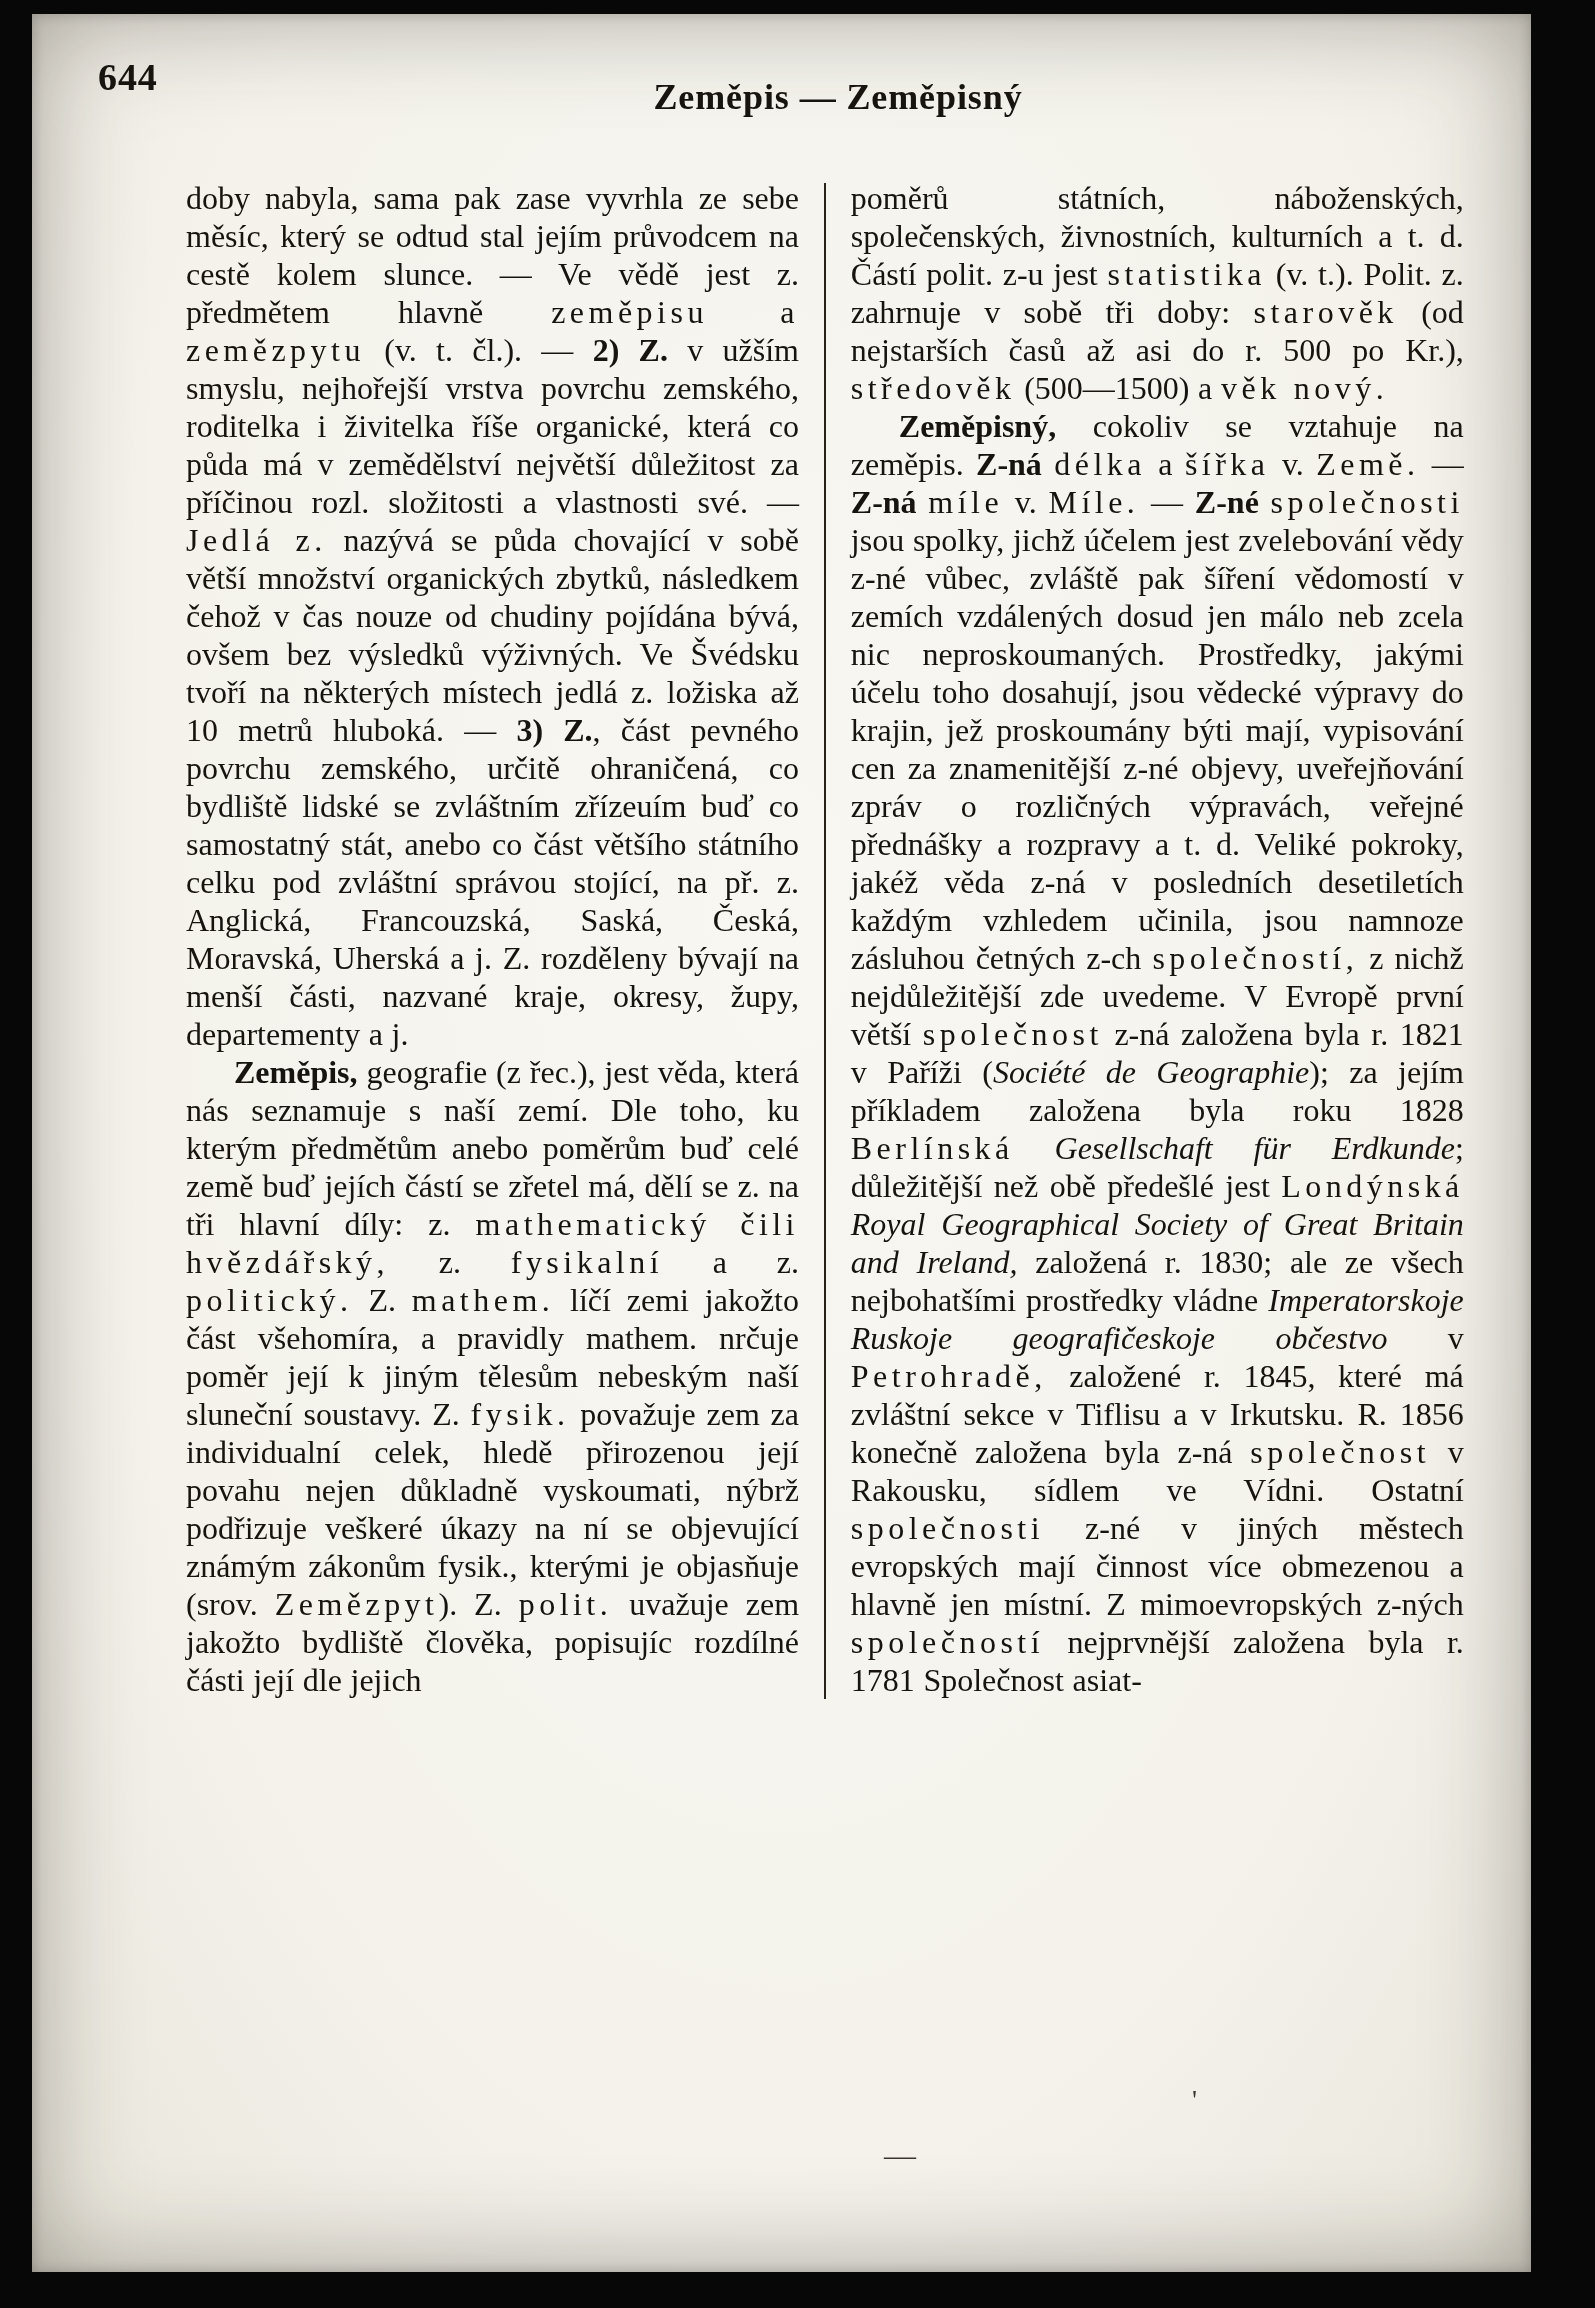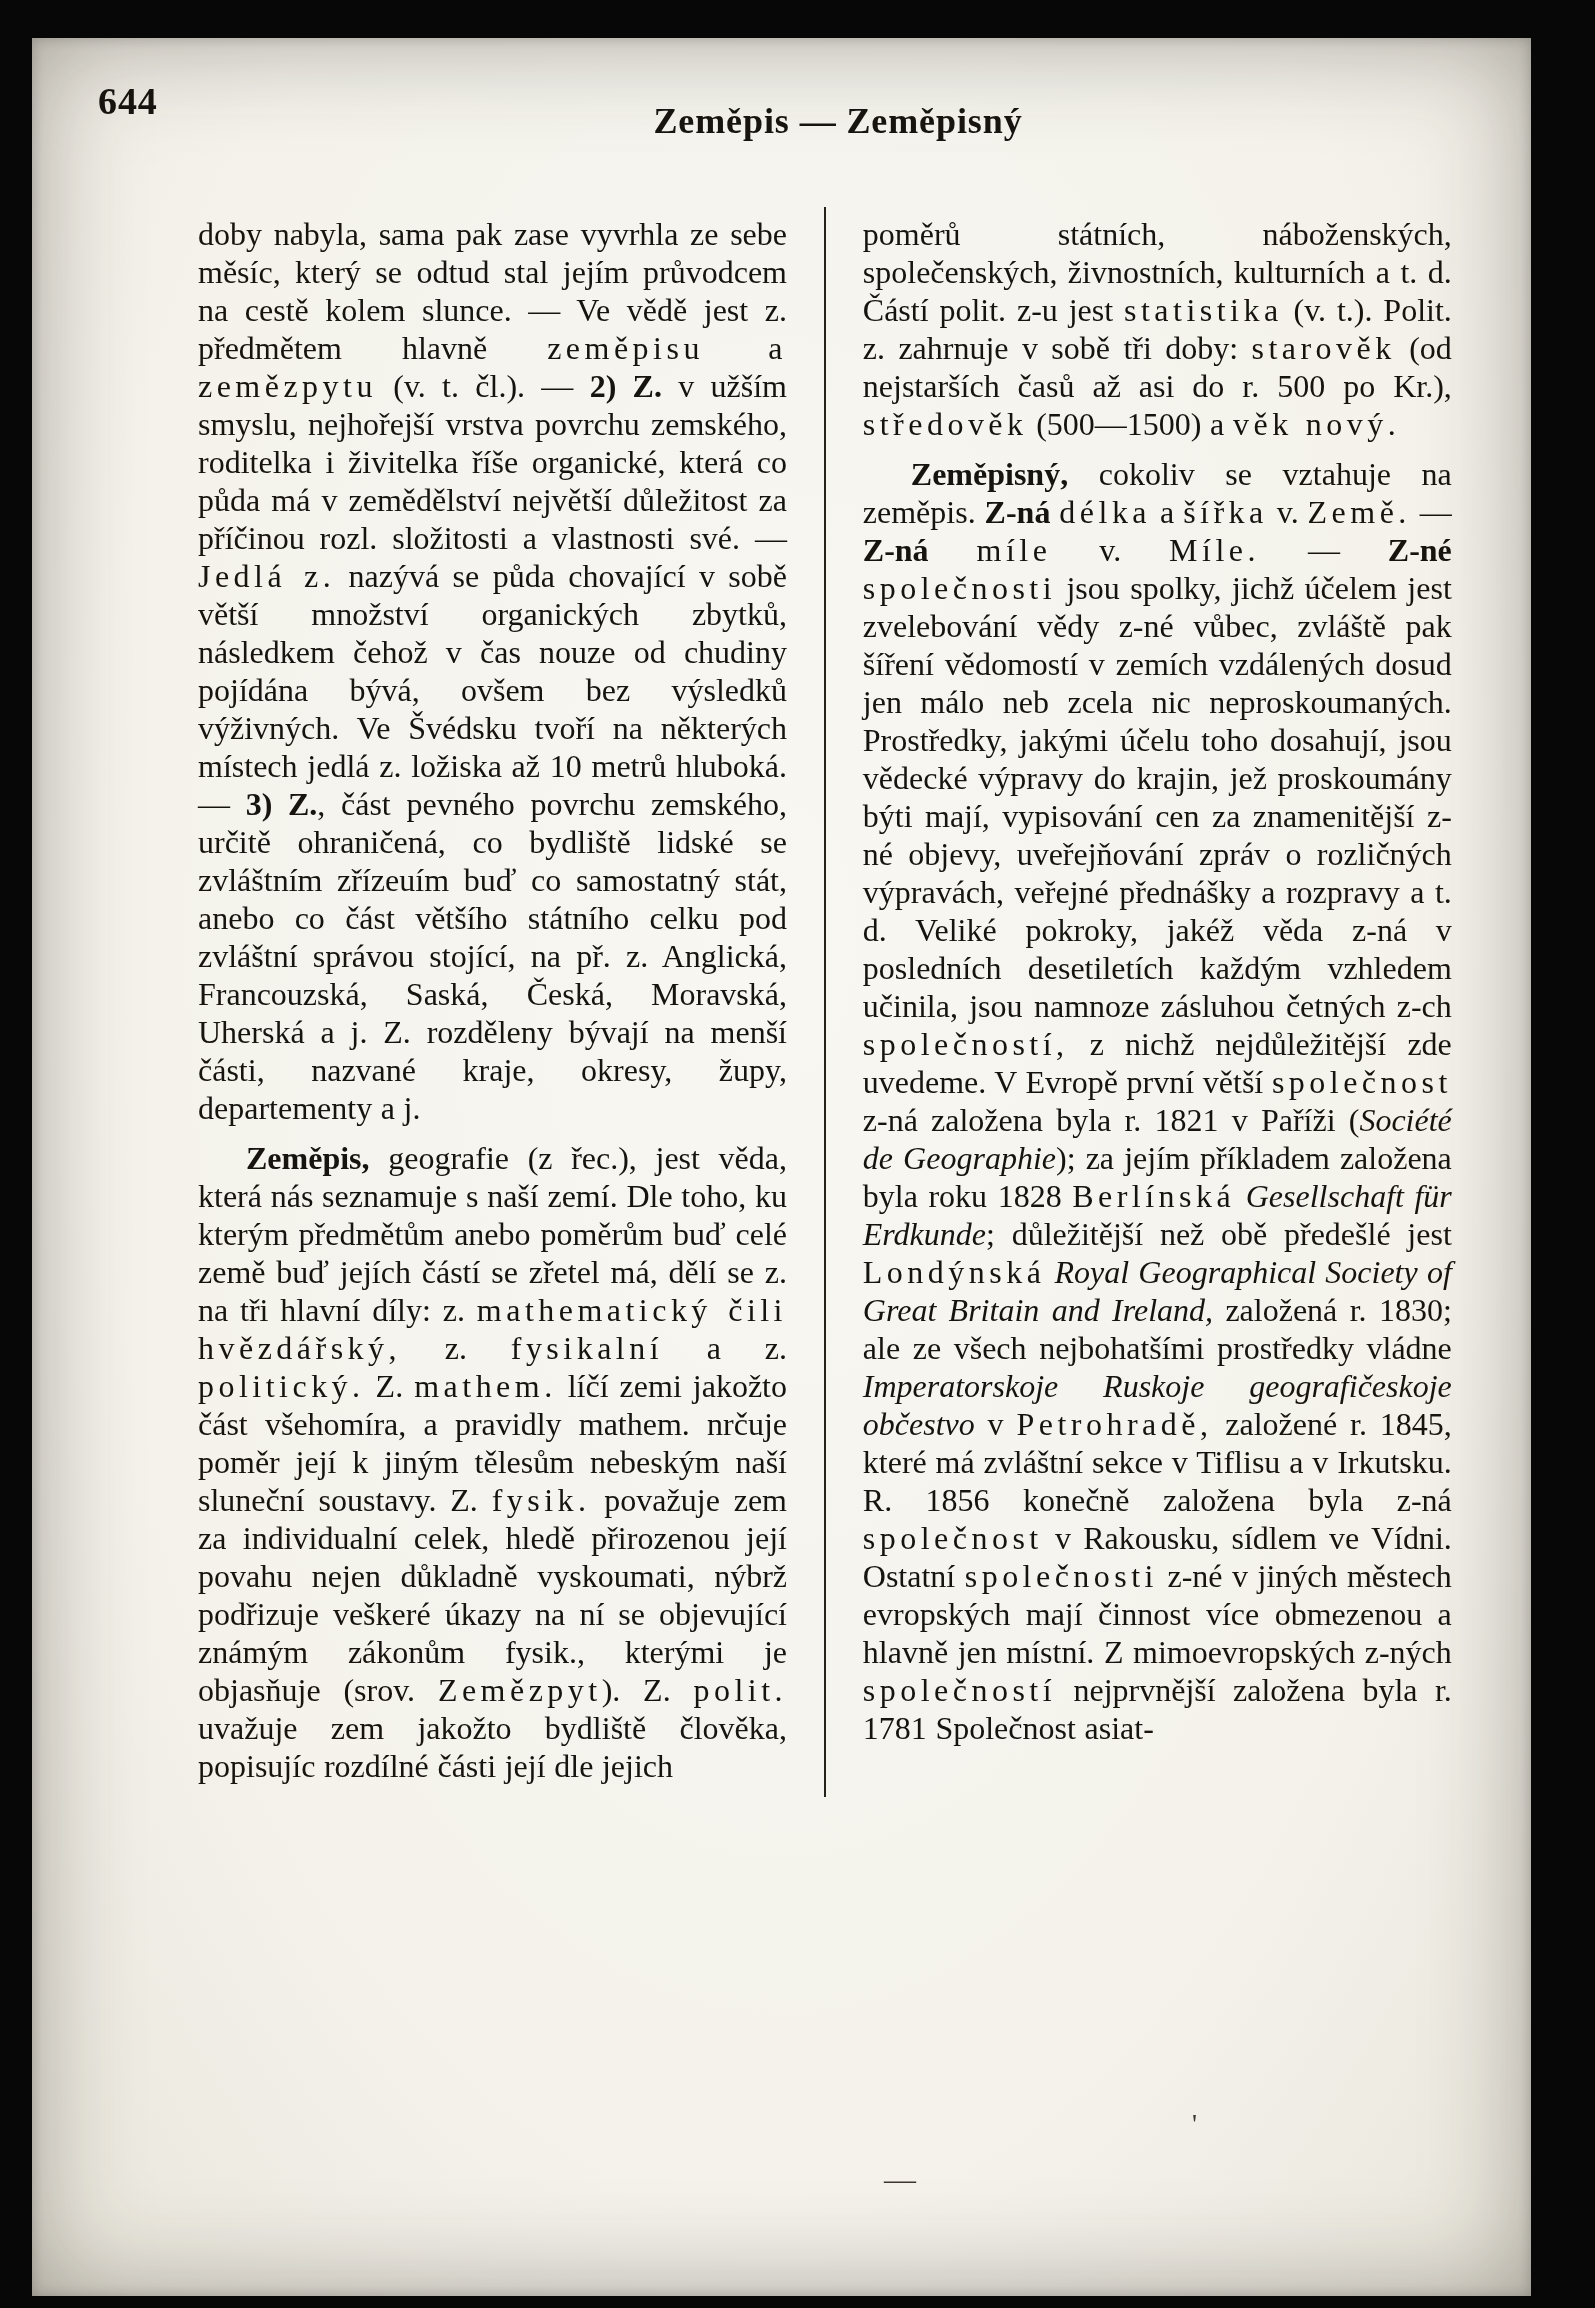--- a/index.html
+++ b/index.html
@@ -10,21 +10,21 @@
     width: 1595px;
     height: 2309px;
     background: #070707;
     position: relative;
     overflow: hidden;
     font-family: "Liberation Serif", "DejaVu Serif", serif;
   }
   .paper {
     position: absolute;
     left: 32px;
-    top: 38px;
+    top: 14px;
     width: 1499px;
     height: 2258px;
     background: radial-gradient(ellipse at 50% 40%, #f8f7f2 0%, #f4f2eb 65%, #e8e5db 100%);
     box-shadow: inset 0 0 104px rgba(45, 40, 32, 0.38), inset 0 0 13px rgba(0,0,0,0.22);
     color: #17140f;
   }
   .header-row {
     position: relative;
     padding-top: 43px;
     height: 111px;
@@ -60,21 +60,21 @@
     text-align: justify;
     hyphens: auto;
     word-spacing: 0.02em;
   }
   .divider {
     width: 2.8px;
     background: #262219;
     margin: 3.8px 24.5px 0 24.5px;
   }
   .para {
-    margin: 12px;
+    margin: 0;
   }
   .para.indent {
     text-indent: 1.5em;
     font-family: Liberation Serif, serif;
   }
   .seg-n { }
   .seg-b { font-weight: 700; }
   .seg-sp { letter-spacing: 0.14em; }
   .seg-i { font-style: italic; }
   .artifact {

